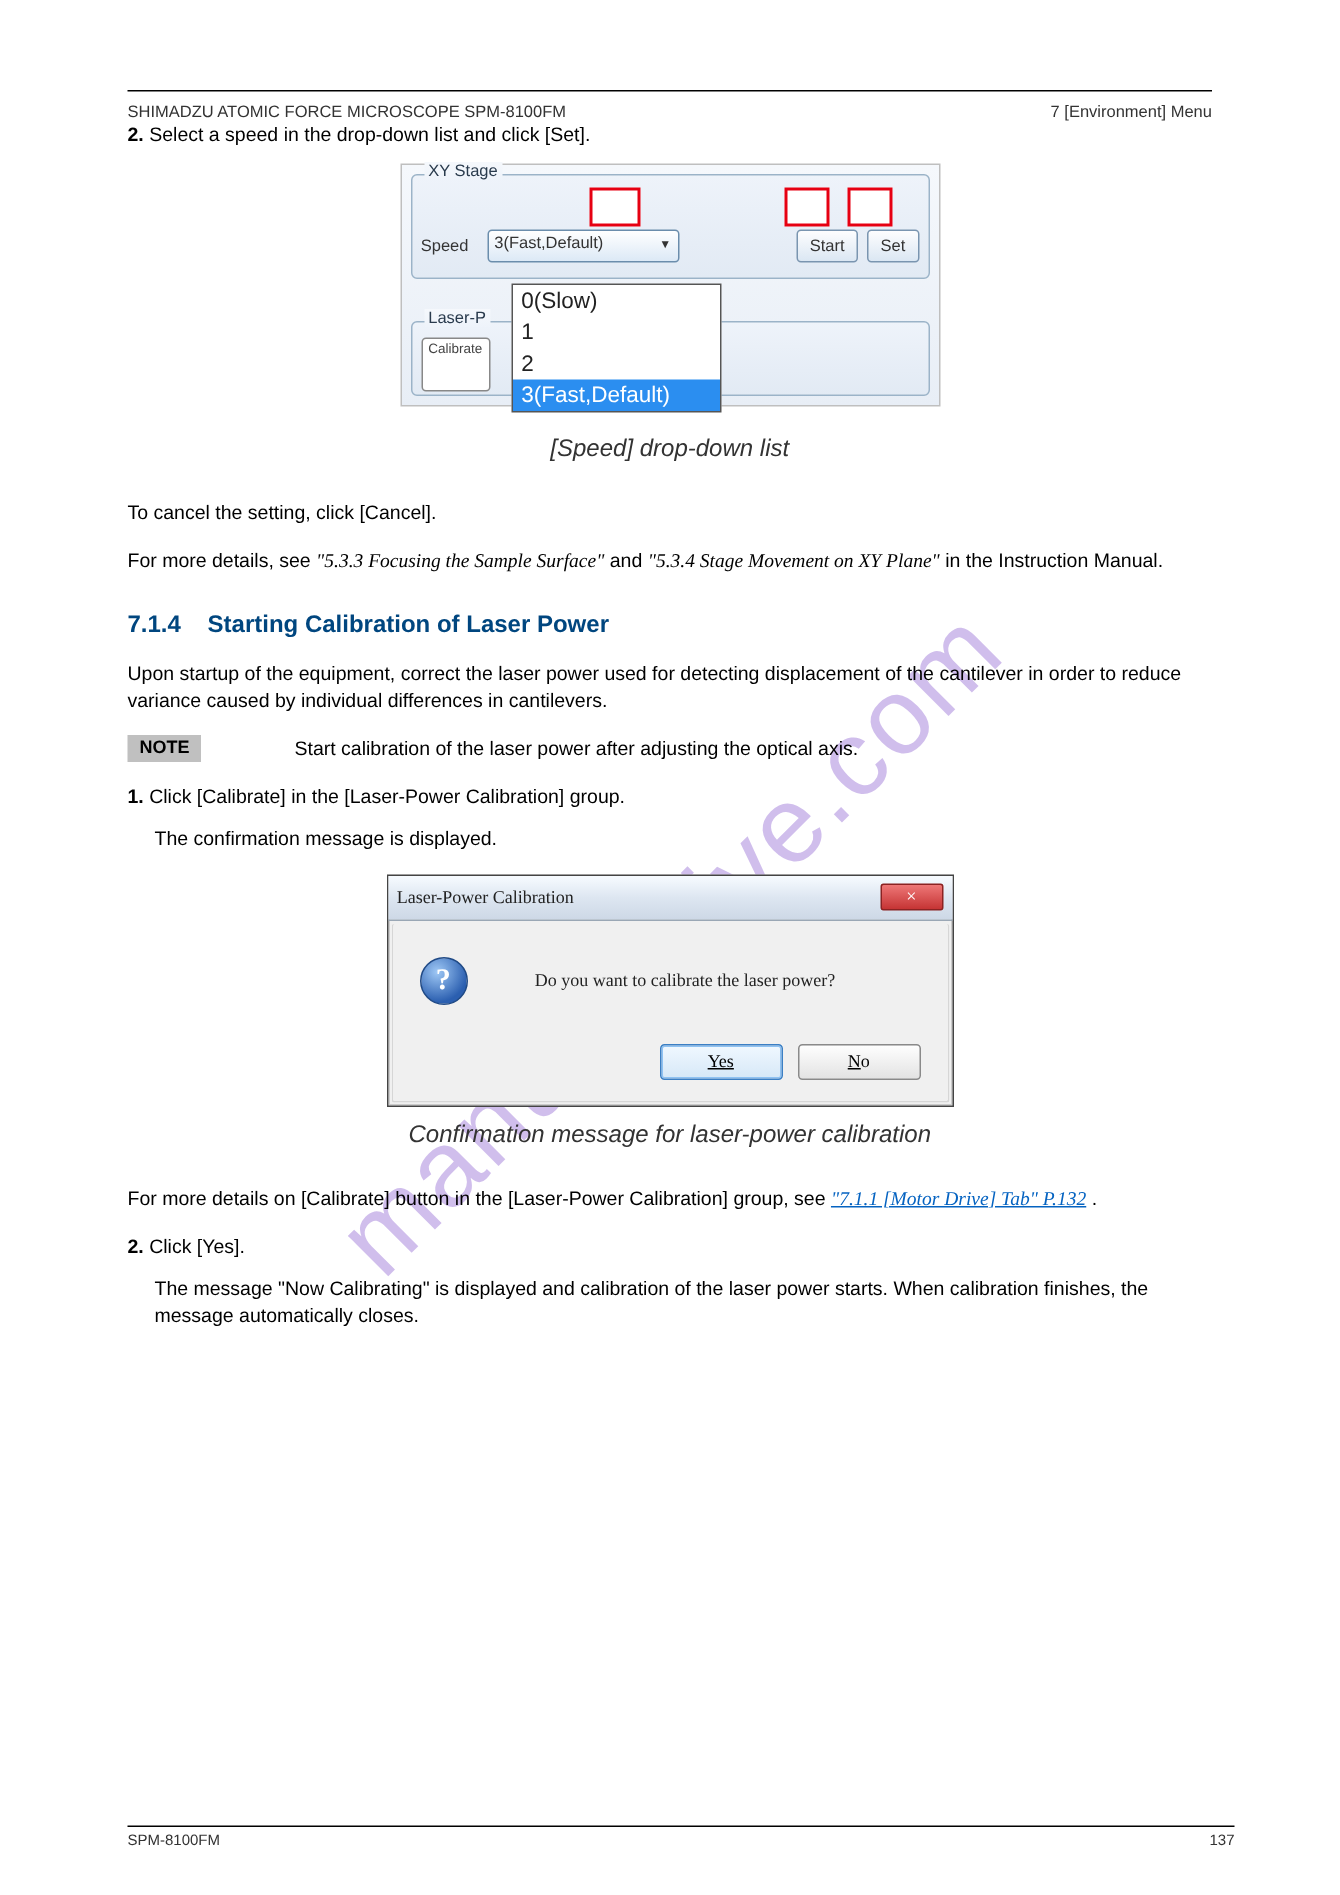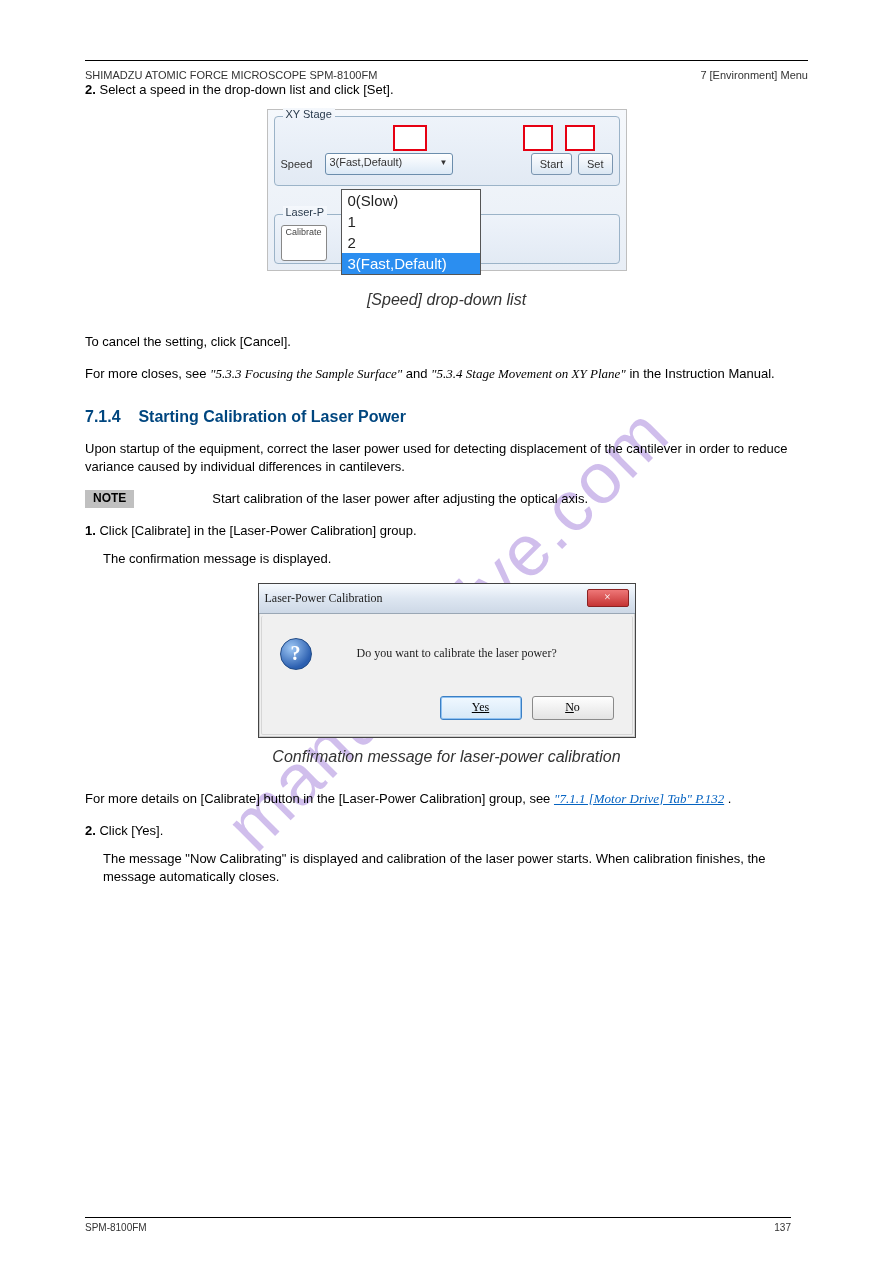--- a/index.html
+++ b/index.html
@@ -157,21 +157,21 @@
   }
   .section-heading {
     font-family: Tahoma, sans-serif;
     font-weight: bold;
     font-size: 16px;
     color: #00467f;
     margin: 24px 0 14px 0;
   }
   .note-row {
     display: flex;
-    gap: 30px;
+    gap: 14px;
     margin: 14px 0;
   }
   .note-label {
     background: #c0c0c0;
     font-weight: bold;
     font-size: 12px;
     padding: 1px 8px;
     height: 18px;
     flex-shrink: 0;
   }
@@ -267,21 +267,21 @@
 
   .link-ref {
     color: #0563c1;
     text-decoration: underline;
   }
 
   .footer {
     position: absolute;
     bottom: 30px;
     left: 85px;
-    right: 102px;
+    right: 70px;
   }
   .footer-line {
     border-top: 1px solid #000;
     margin-bottom: 4px;
   }
   .footer-row {
     display: flex;
     justify-content: space-between;
     font-size: 10px;
     color: #333;
@@ -344,21 +344,21 @@
         <div class="groupbox-title">Laser-P</div>
         <span class="calib-btn-partial">Calibrate</span>
       </div>
     </div>
 
     <div class="caption">[Speed] drop-down list</div>
 
     <div class="body-text">To cancel the setting, click [Cancel].</div>
 
     <div class="body-text">
-      <span>For more closes, see </span>
+      <span>For more details, see </span>
       <span class="cross-ref">"5.3.3 Focusing the Sample Surface"</span>
       <span> and </span>
       <span class="cross-ref">"5.3.4 Stage Movement on XY Plane"</span>
       <span> in the Instruction Manual.</span>
     </div>
 
     <div class="section-heading">
       <span>7.1.4</span>
       &nbsp;&nbsp;
       <span>Starting Calibration of Laser Power</span>

